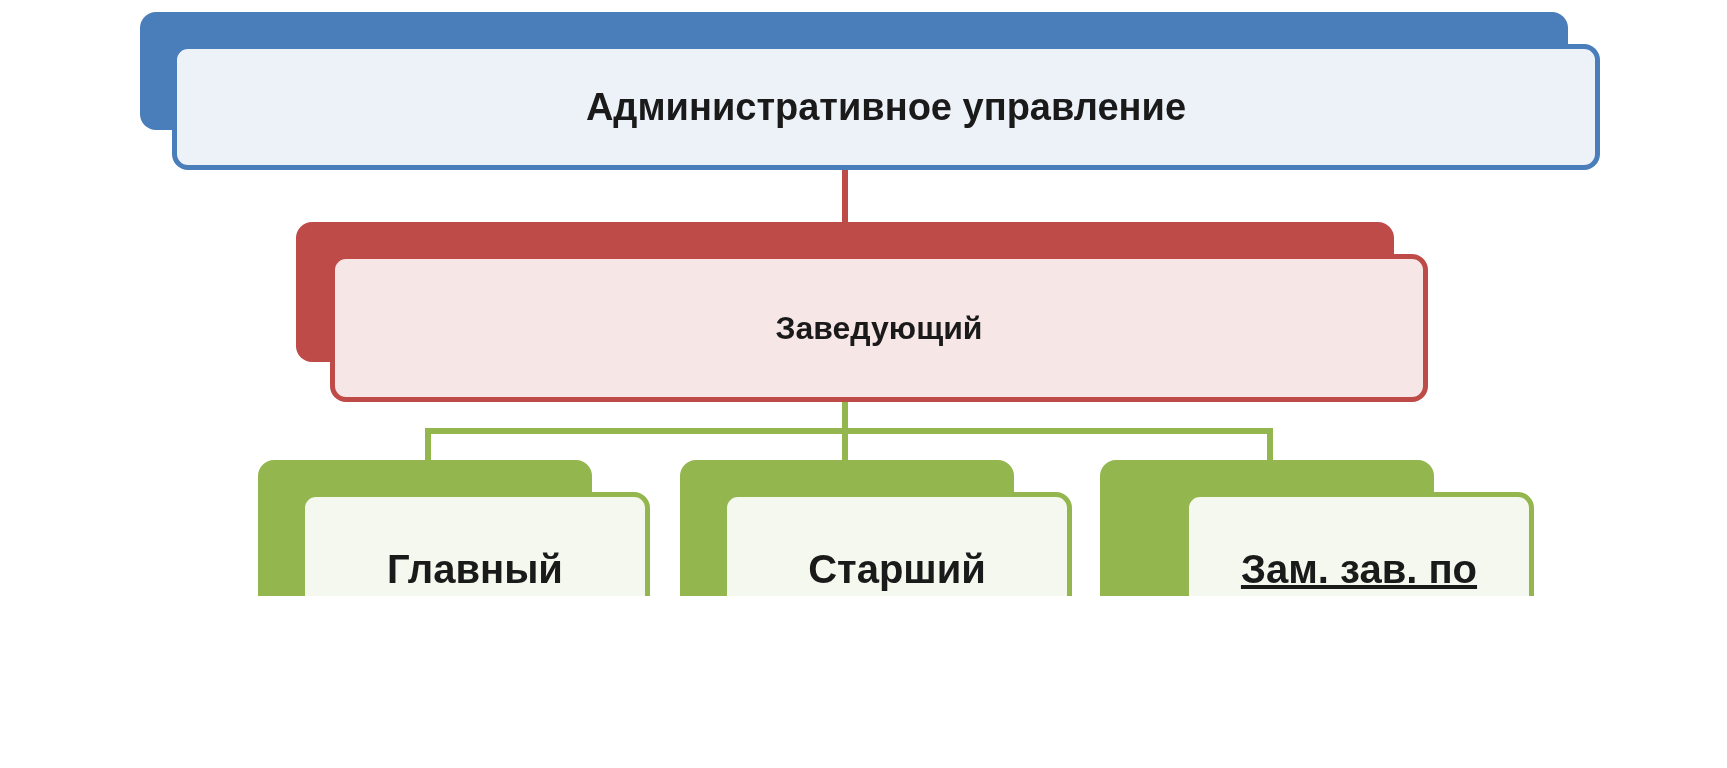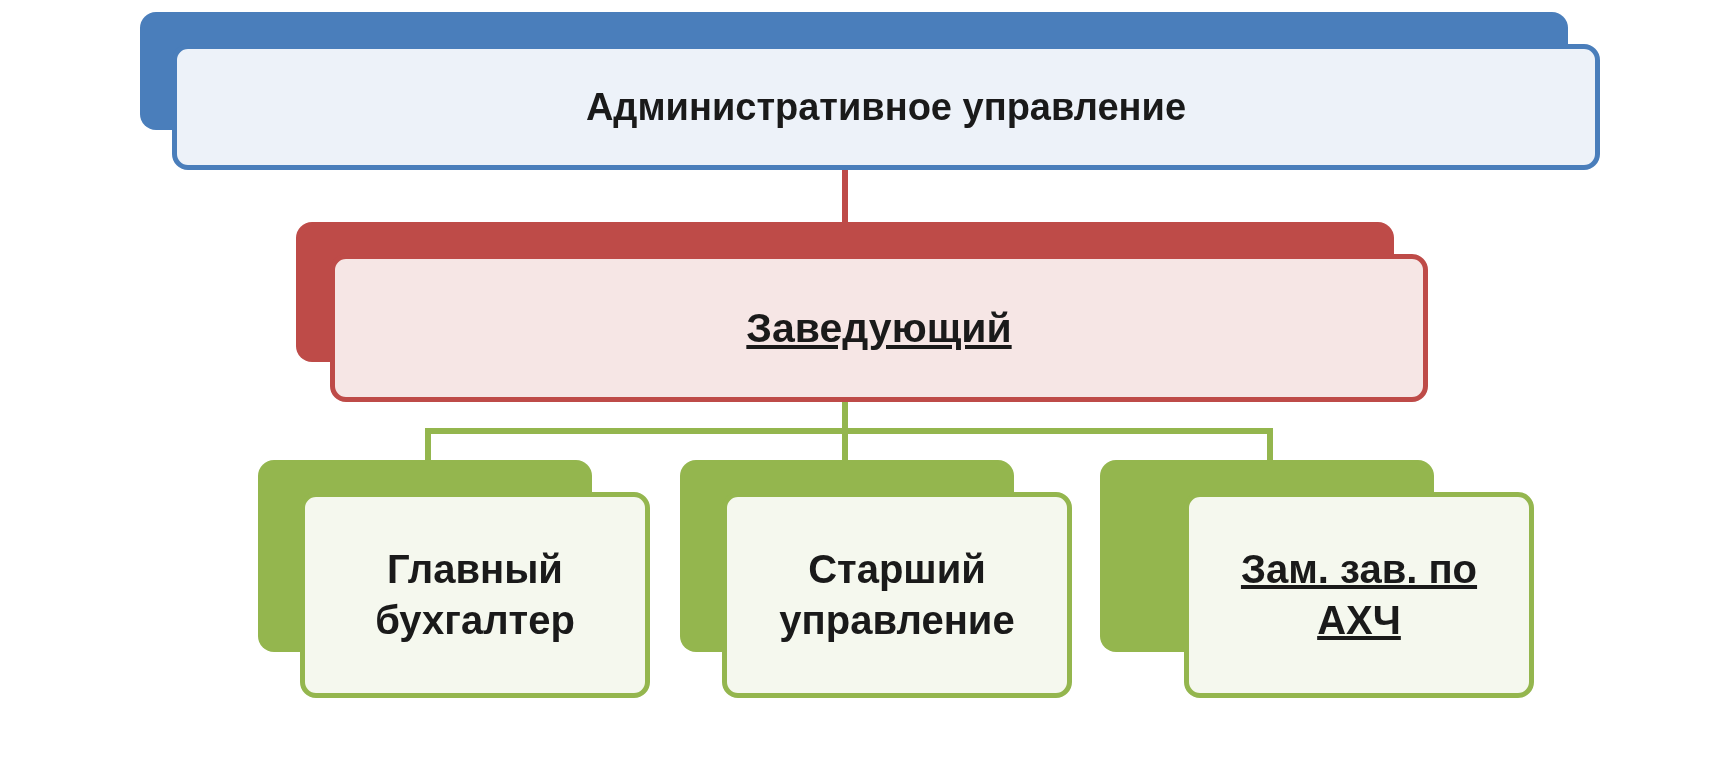--- a/index.html
+++ b/index.html
@@ -3,21 +3,21 @@
 <meta charset="utf-8">
 <style>
   html,body{margin:0;padding:0;}
   body{
     font-family:"Liberation Sans","DejaVu Sans",sans-serif;
     background:#ffffff;
   }
   .canvas{
     position:relative;
     width:1727px;
-    height:768px;
+    height:596px;
     background:#ffffff;
     overflow:hidden;
   }
   
   .node .back{
     position:absolute;
     background:var(--accent);
     border-radius:16px;
     z-index:2;
   }
@@ -32,21 +32,21 @@
     justify-content:center;
     text-align:center;
     color:#1a1a1a;
     font-weight:bold;
   }
   
   .node-root .back{left:140px;top:12px;width:1428px;height:118px;}
   .node-root .front{left:172px;top:44px;width:1418px;height:116px;font-size:38px;}
   
   .node-head .back{left:296px;top:222px;width:1098px;height:140px;}
-  .node-head .front{left:330px;top:254px;width:1088px;height:138px;font-size:41px;text-decoration:underline;}
+  .node-head .front{left:330px;top:254px;width:1088px;height:138px;font-size:32px;}
   
   .node-child .back{top:460px;width:334px;height:192px;}
   .node-child .front{top:492px;width:328px;height:196px;font-size:40px;line-height:51px;padding:0 6px;justify-content:center;}
   .node-child.c1 .back{left:258px;} .node-child.c1 .front{left:300px;}
   .node-child.c2 .back{left:680px;} .node-child.c2 .front{left:722px;}
   .node-child.c3 .back{left:1100px;} .node-child.c3 .front{left:1184px;text-decoration:underline;}
   
   .line{position:absolute;z-index:1;background:var(--line);}
   .line-root-head{left:842px;top:158px;width:6px;height:70px;}
   .line-head-stem{left:842px;top:398px;width:6px;height:34px;}

